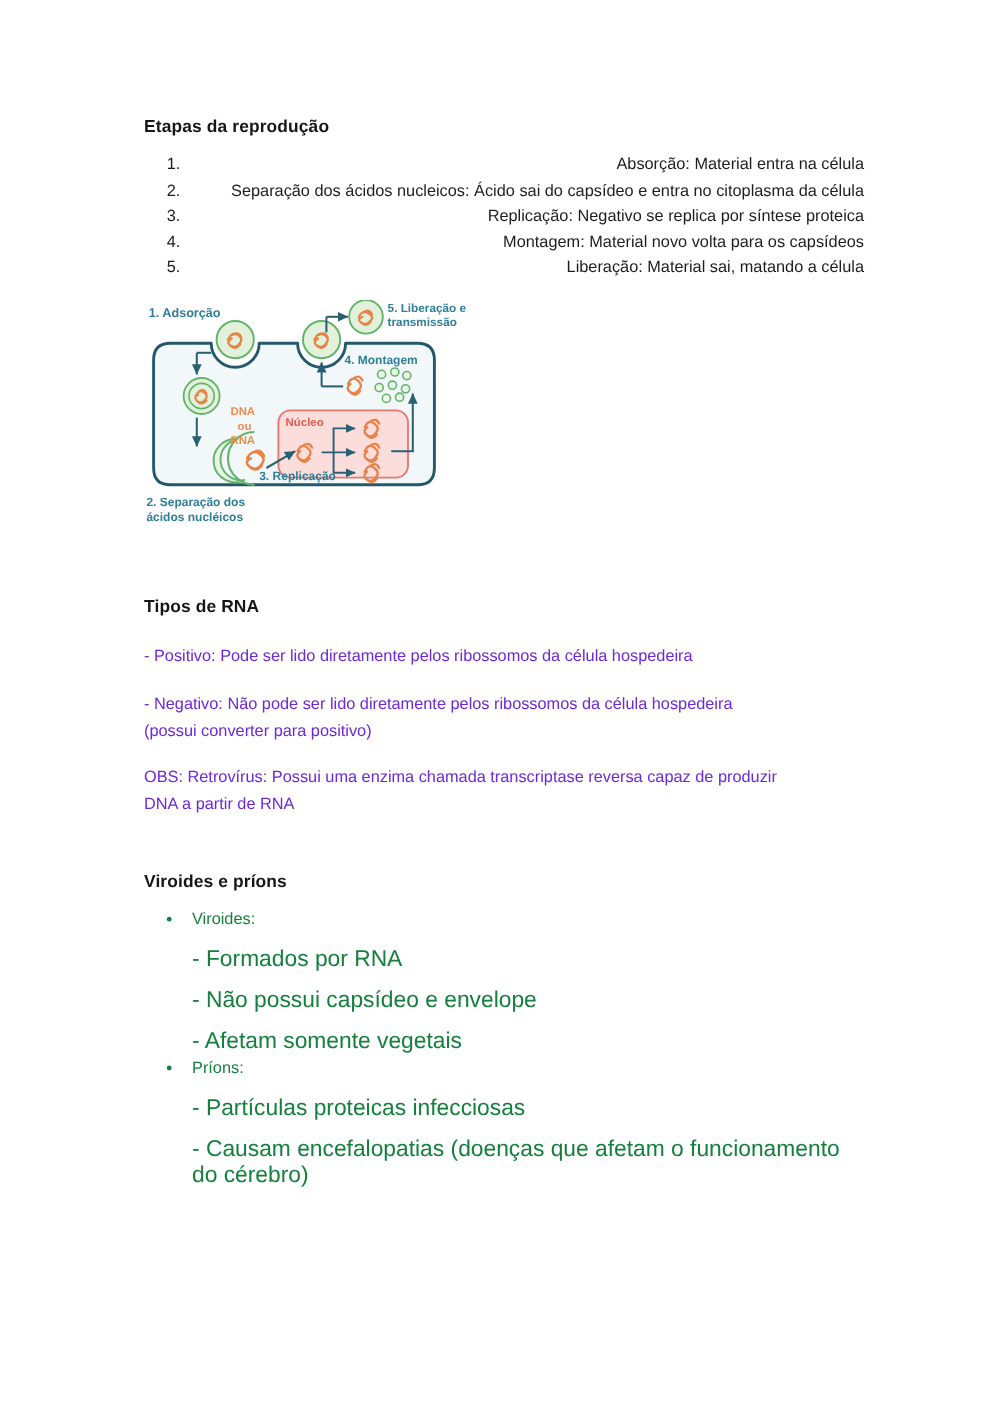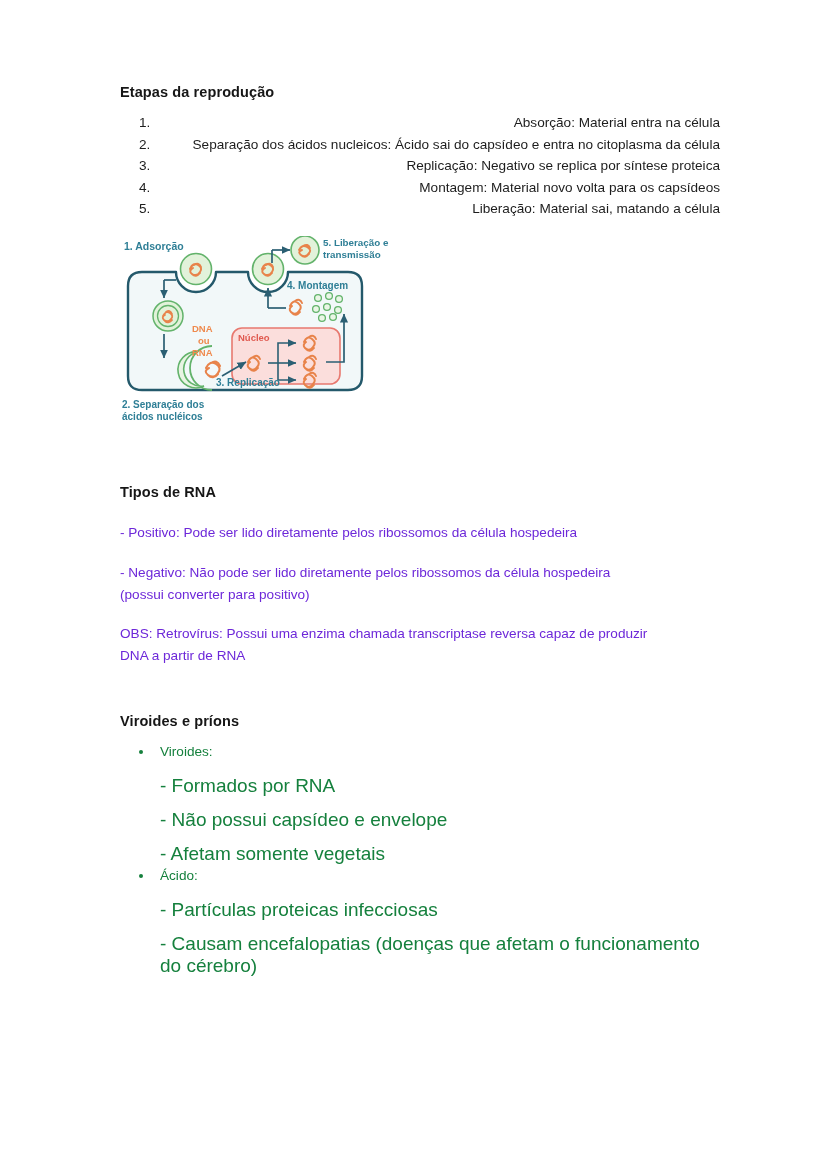--- a/index.html
+++ b/index.html
@@ -16,21 +16,21 @@
     overflow: hidden;
   }
   .page {
     position: absolute;
     inset: 0;
     background: #ffffff;
   }
   .content {
     position: absolute;
     left: 120px;
-    top: 84px;
+    top: 98px;
     width: 600px;
   }
 
   h2.section-title {
     font-size: 14.5px;
     font-weight: bold;
     color: #161616;
     margin: 0;
     letter-spacing: 0.1px;
   }
@@ -241,20 +241,20 @@
     <h2 class="section-title">Viroides e príons</h2>
 
     <ul class="bullets">
       <li>
         <span class="blk">Viroides:</span>
         <span class="sub">- Formados por RNA</span>
         <span class="sub">- Não possui capsídeo e envelope</span>
         <span class="sub">- Afetam somente vegetais</span>
       </li>
       <li>
-        <span class="blk">Ácido:</span>
+        <span class="blk">Príons:</span>
         <span class="sub">- Partículas proteicas infecciosas</span>
         <span class="sub">- Causam encefalopatias (doenças que afetam o funcionamento do cérebro)</span>
       </li>
     </ul>
 
   </div>
 </div>
 
 </body></html>

